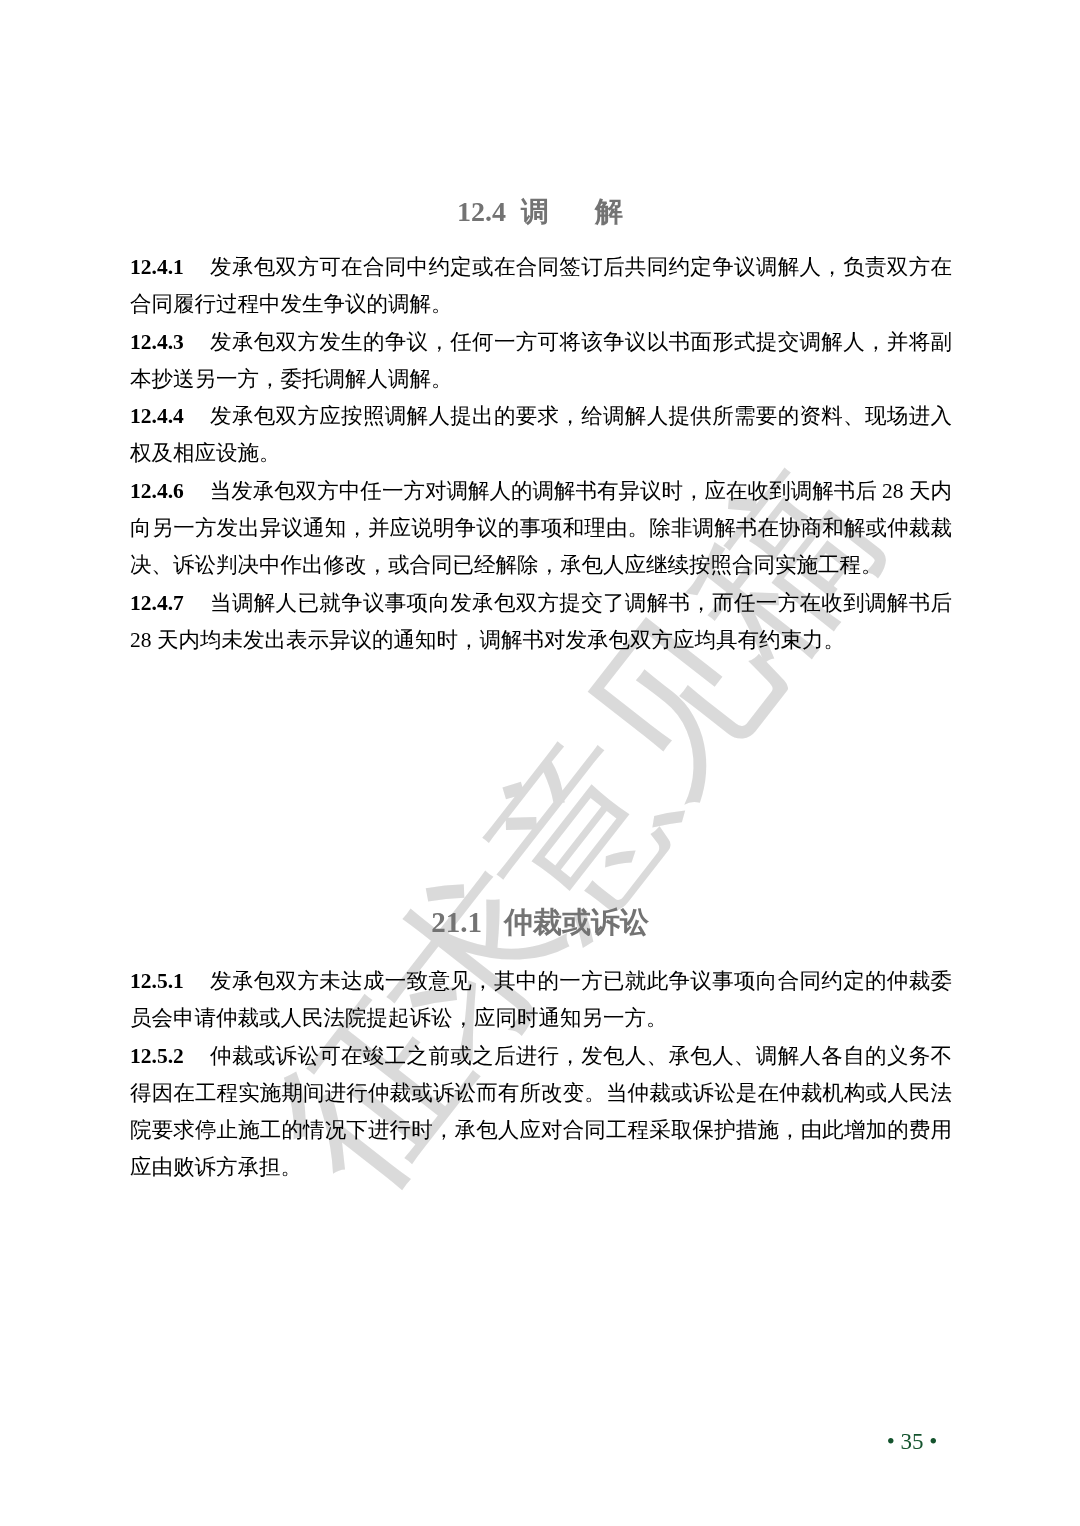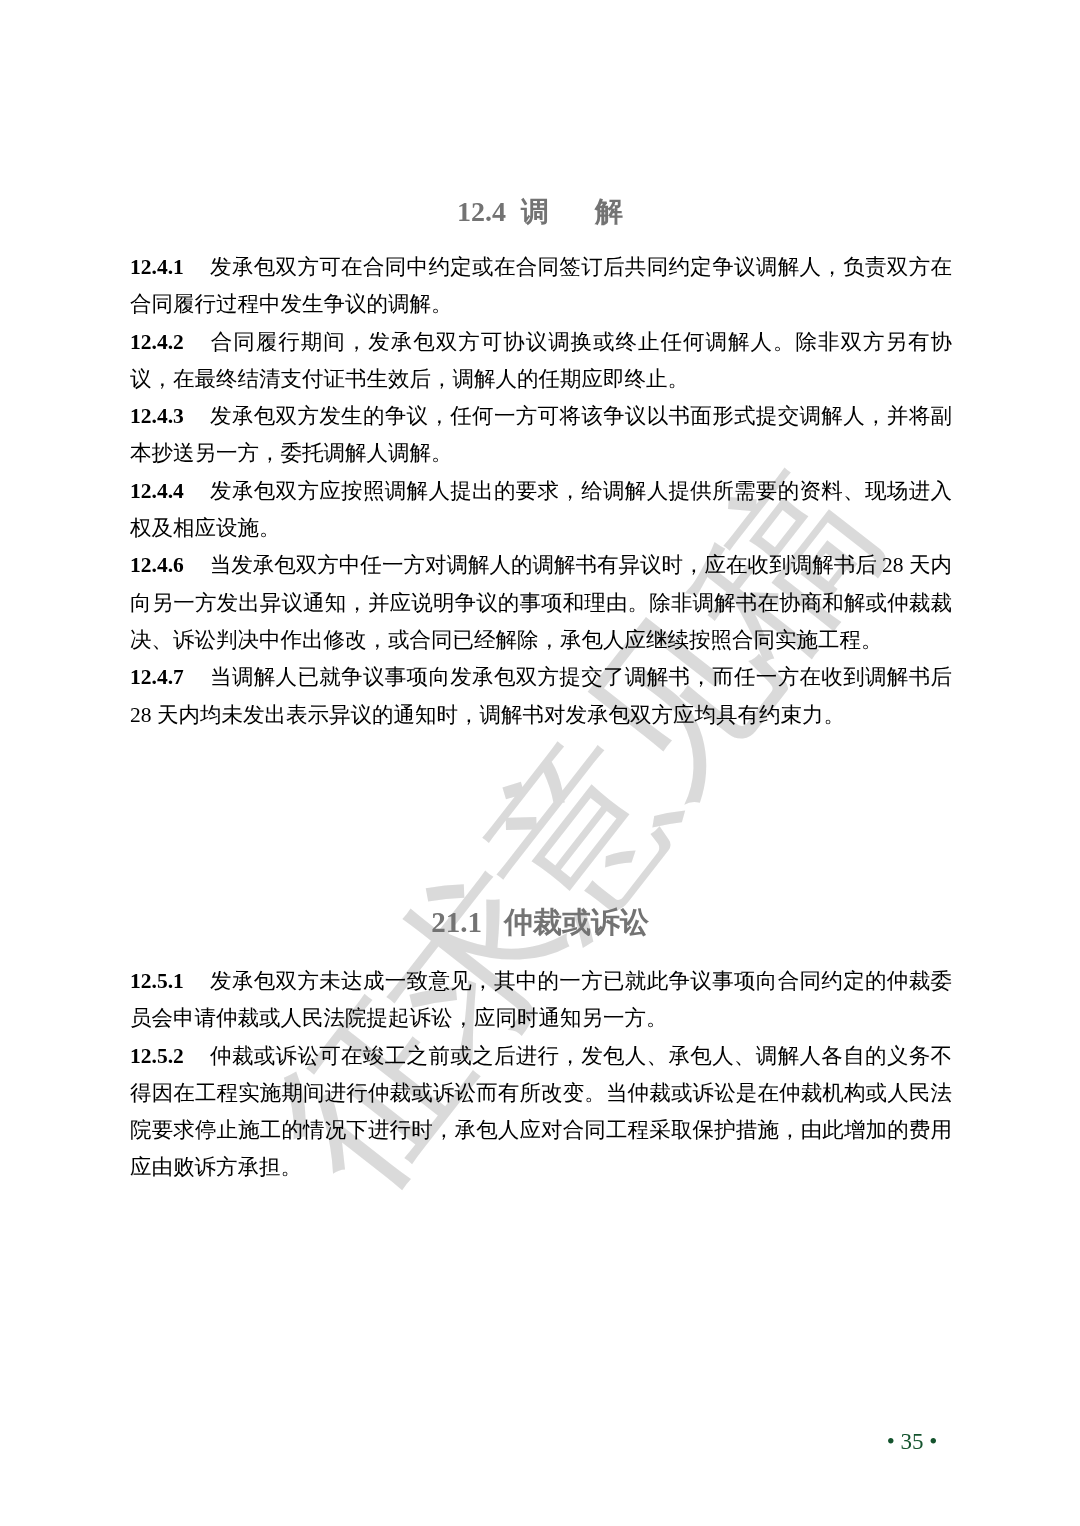--- a/index.html
+++ b/index.html
@@ -67,21 +67,20 @@
   <div class="watermark">征求意见稿</div>
 
   <div class="content">
 
     <div class="heading" id="heading-12-4">
       <span>12.4</span><span class="h-gap-small">调</span><span class="h-gap-wide">解</span>
     </div>
 
     <div class="body-block" id="body-12-4">
       <p class="clause"><span class="clause-num">12.4.1</span><span>发承包双方可在合同中约定或在合同签订后共同约定争议调解人，负责双方在合同履行过程中发生争议的调解。</span></p>
-      <p class="clause"><span class="clause-num">12.4.2</span><span>合同履行期间，发承包双方可协议调换或终止任何调解人。除非双方另有协议，在最终结清支付证书生效后，调解人的任期应即终止。</span></p>
       <p class="clause"><span class="clause-num">12.4.3</span><span>发承包双方发生的争议，任何一方可将该争议以书面形式提交调解人，并将副本抄送另一方，委托调解人调解。</span></p>
       <p class="clause"><span class="clause-num">12.4.4</span><span>发承包双方应按照调解人提出的要求，给调解人提供所需要的资料、现场进入权及相应设施。</span></p>
       <p class="clause"><span class="clause-num">12.4.6</span><span>当发承包双方中任一方对调解人的调解书有异议时，应在收到调解书后 28 天内向另一方发出异议通知，并应说明争议的事项和理由。除非调解书在协商和解或仲裁裁决、诉讼判决中作出修改，或合同已经解除，承包人应继续按照合同实施工程。</span></p>
       <p class="clause"><span class="clause-num">12.4.7</span><span>当调解人已就争议事项向发承包双方提交了调解书，而任一方在收到调解书后 28 天内均未发出表示异议的通知时，调解书对发承包双方应均具有约束力。</span></p>
     </div>
 
     <div class="heading" id="heading-12-5">
       <span>21.1</span><span class="h-gap-small">仲裁或诉讼</span>
     </div>
 

